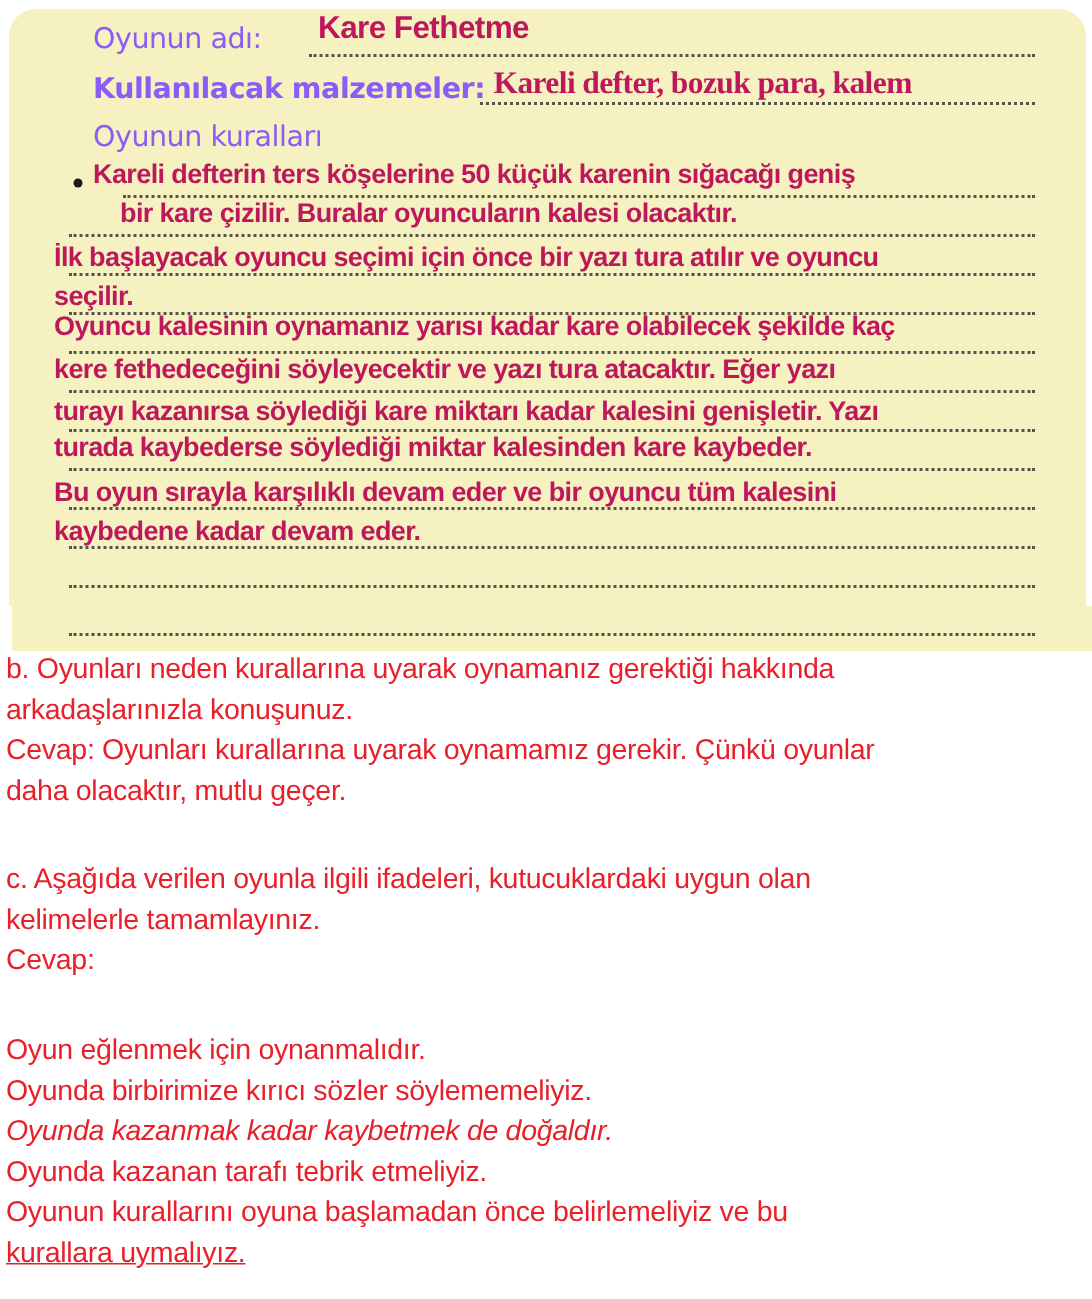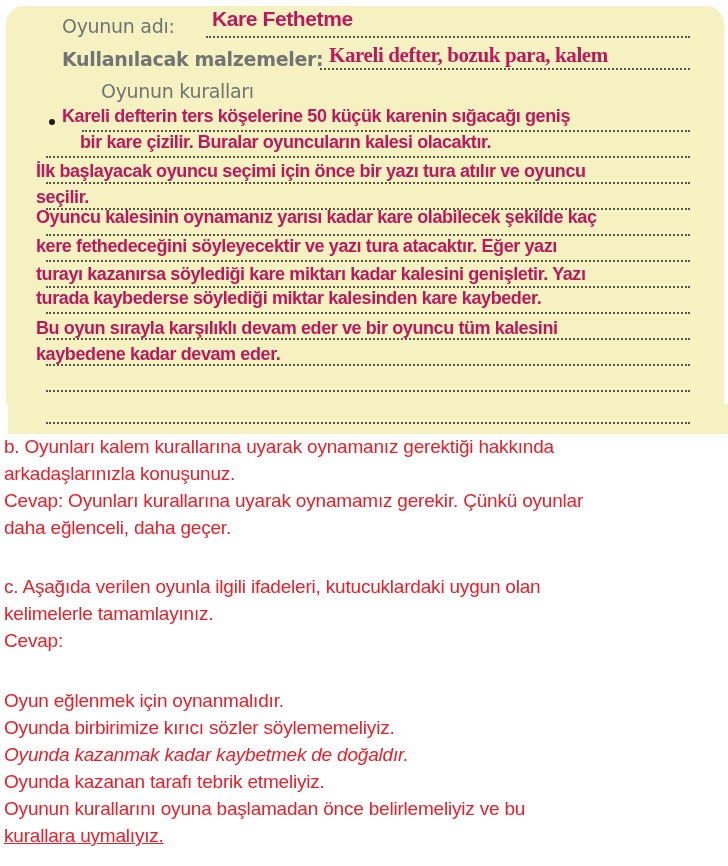--- a/index.html
+++ b/index.html
@@ -7,21 +7,21 @@
   .box-top {
     position: absolute; left: 6px; top: 6px; width: 718px; height: 398px;
     background: #f5f1c0; border-radius: 18px 18px 0 0;
   }
   .box-bottom {
     position: absolute; left: 8px; top: 404px; width: 720px; height: 30px;
     background: #f5f1c0;
   }
   .label {
     position: absolute; font-family: "DejaVu Sans", sans-serif;
-    color: #737373; font-size: 19px; letter-spacing: -0.3px; white-space: nowrap;
+    color: #8b5cf6; font-size: 19px; letter-spacing: -0.3px; white-space: nowrap;
   }
   .dots {
     position: absolute; height: 0; border-bottom: 2px dotted #3a3a3a; opacity: 0.85;
   }
   .hand {
     position: absolute; font-family: "Liberation Sans", sans-serif; font-weight: bold;
     color: #be185d; font-size: 18px; white-space: nowrap; letter-spacing: -0.4px;
   }
   .hand.big { font-size: 21px; }
   .bullet {
@@ -40,21 +40,21 @@
 <div class="box-bottom"></div>
 
 <div class="label" style="left:62px; top:15px;">Oyunun adı:</div>
 <div class="dots" style="left:206px; top:36px; width:484px;"></div>
 <div class="hand big" style="left:212px; top:7px;">Kare Fethetme</div>
 
 <div class="label" style="left:62px; top:48px;font-weight:bold;">Kullanılacak malzemeler:</div>
 <div class="dots" style="left:320px; top:68px; width:370px;"></div>
 <div class="hand big" style="left:329px; top:43px;font-family:Liberation Serif, serif;">Kareli defter, bozuk para, kalem</div>
 
-<div class="label" style="left:62px; top:80px;margin-left:39px;">Oyunun kuralları</div>
+<div class="label" style="left:62px; top:80px;">Oyunun kuralları</div>
 
 <div class="dots" style="left:82px; top:130px; width:608px;"></div>
 <div class="dots" style="left:46px; top:156px; width:644px;"></div>
 <div class="dots" style="left:46px; top:182px; width:644px;"></div>
 <div class="dots" style="left:46px; top:208px; width:644px;"></div>
 <div class="dots" style="left:46px; top:234px; width:644px;"></div>
 <div class="dots" style="left:46px; top:260px; width:644px;"></div>
 <div class="dots" style="left:46px; top:286px; width:644px;"></div>
 <div class="dots" style="left:46px; top:312px; width:644px;"></div>
 <div class="dots" style="left:46px; top:338px; width:644px;"></div>
@@ -67,24 +67,24 @@
 <div class="hand" style="left:36px; top:132px;margin-left:44px;">bir kare çizilir. Buralar oyuncuların kalesi olacaktır.</div>
 <div class="hand" style="left:36px; top:161px;">İlk başlayacak oyuncu seçimi için önce bir yazı tura atılır ve oyuncu</div>
 <div class="hand" style="left:36px; top:187px;">seçilir.</div>
 <div class="hand" style="left:36px; top:207px;">Oyuncu kalesinin oynamanız yarısı kadar kare olabilecek şekilde kaç</div>
 <div class="hand" style="left:36px; top:236px;">kere fethedeceğini söyleyecektir ve yazı tura atacaktır. Eğer yazı</div>
 <div class="hand" style="left:36px; top:264px;">turayı kazanırsa söylediği kare miktarı kadar kalesini genişletir. Yazı</div>
 <div class="hand" style="left:36px; top:288px;">turada kaybederse söylediği miktar kalesinden kare kaybeder.</div>
 <div class="hand" style="left:36px; top:318px;">Bu oyun sırayla karşılıklı devam eder ve bir oyuncu tüm kalesini</div>
 <div class="hand" style="left:36px; top:344px;">kaybedene kadar devam eder.</div>
 
-<div class="answer" style="top:436px;">b. Oyunları kalem kurallarına uyarak oynamanız gerektiği hakkında</div>
+<div class="answer" style="top:436px;">b. Oyunları neden kurallarına uyarak oynamanız gerektiği hakkında</div>
 <div class="answer" style="top:463px;">arkadaşlarınızla konuşunuz.</div>
 <div class="answer" style="top:490px;">Cevap: Oyunları kurallarına uyarak oynamamız gerekir. Çünkü oyunlar</div>
-<div class="answer" style="top:517px;">daha eğlenceli, daha geçer.</div>
+<div class="answer" style="top:517px;">daha olacaktır, mutlu geçer.</div>
 
 <div class="answer" style="top:576px;">c. Aşağıda verilen oyunla ilgili ifadeleri, kutucuklardaki uygun olan</div>
 <div class="answer" style="top:603px;">kelimelerle tamamlayınız.</div>
 <div class="answer" style="top:630px;">Cevap:</div>
 
 <div class="answer" style="top:690px;">Oyun eğlenmek için oynanmalıdır.</div>
 <div class="answer" style="top:717px;">Oyunda birbirimize kırıcı sözler söylememeliyiz.</div>
 <div class="answer" style="top:744px;font-style:italic;">Oyunda kazanmak kadar kaybetmek de doğaldır.</div>
 <div class="answer" style="top:771px;">Oyunda kazanan tarafı tebrik etmeliyiz.</div>
 <div class="answer" style="top:798px;">Oyunun kurallarını oyuna başlamadan önce belirlemeliyiz ve bu</div>

